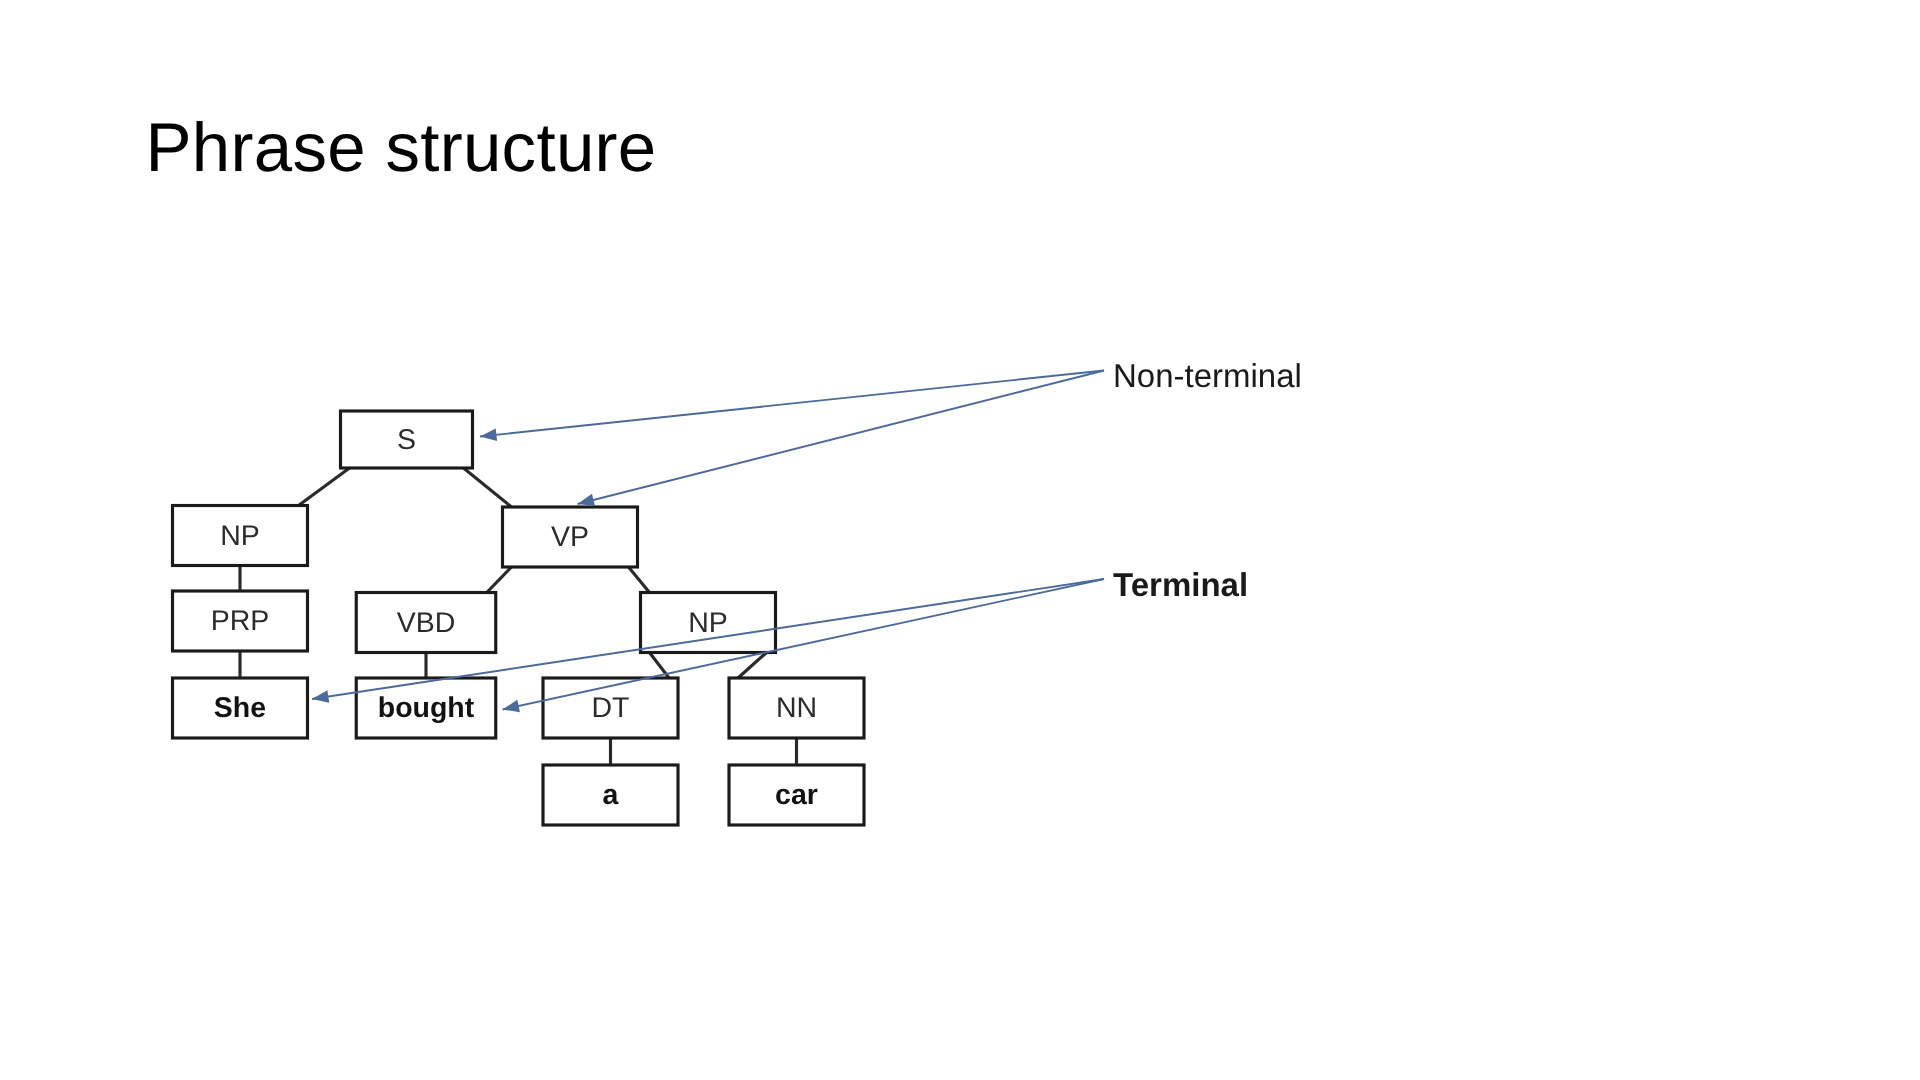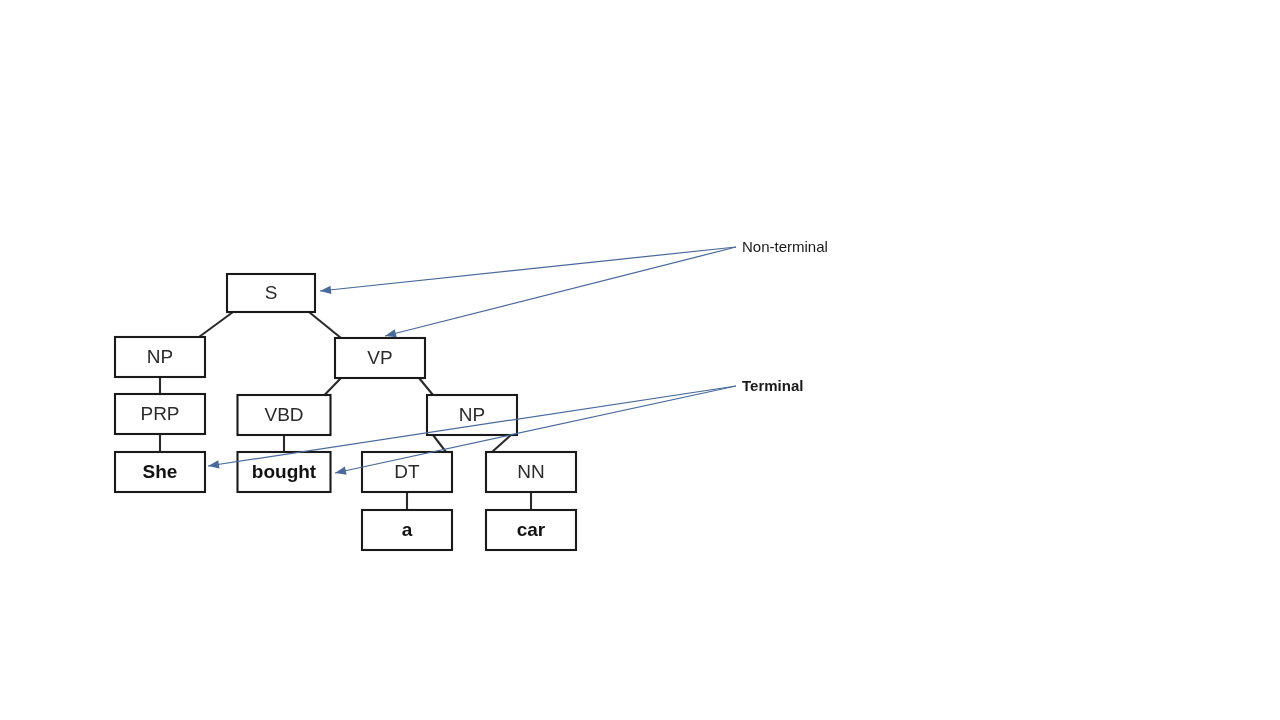--- a/index.html
+++ b/index.html
@@ -71,32 +71,33 @@
     stroke-width: 1.25;
     fill: none;
   }
   .callout-head {
     fill: #4a6a9c;
     stroke: none;
   }
   .callout-text {
     position: absolute;
     font-family: "Liberation Sans", sans-serif;
-    font-size: 15px;
+    font-size: 22px;
     color: #1a1a1a;
     white-space: nowrap;
   }
   #callout-nonterminal-label { left: 742px; top: 238px; }
   #callout-terminal-label { left: 742px; top: 377px; font-weight: bold; }
 </style>
 </head>
 <body>
 
 <div id="slide">
 
+  <div id="slide-title">Phrase structure</div>
 
   <div id="figure">
     <svg viewBox="0 0 1280 720" xmlns="http://www.w3.org/2000/svg">
       <g id="edges-layer">
           <line x1="233" y1="312" x2="199" y2="337" class="tree-edge"></line>
           <line x1="309" y1="312" x2="341" y2="338" class="tree-edge"></line>
           <line x1="160" y1="377" x2="160" y2="394" class="tree-edge"></line>
           <line x1="160" y1="434" x2="160" y2="452" class="tree-edge"></line>
           <line x1="341" y1="378" x2="324.5" y2="395" class="tree-edge"></line>
           <line x1="419" y1="378" x2="433" y2="395" class="tree-edge"></line>

